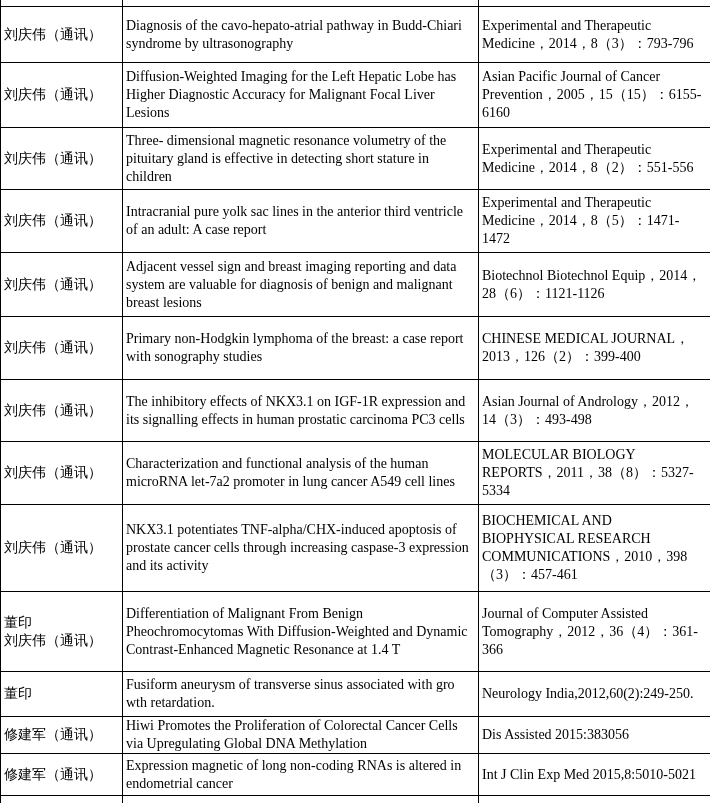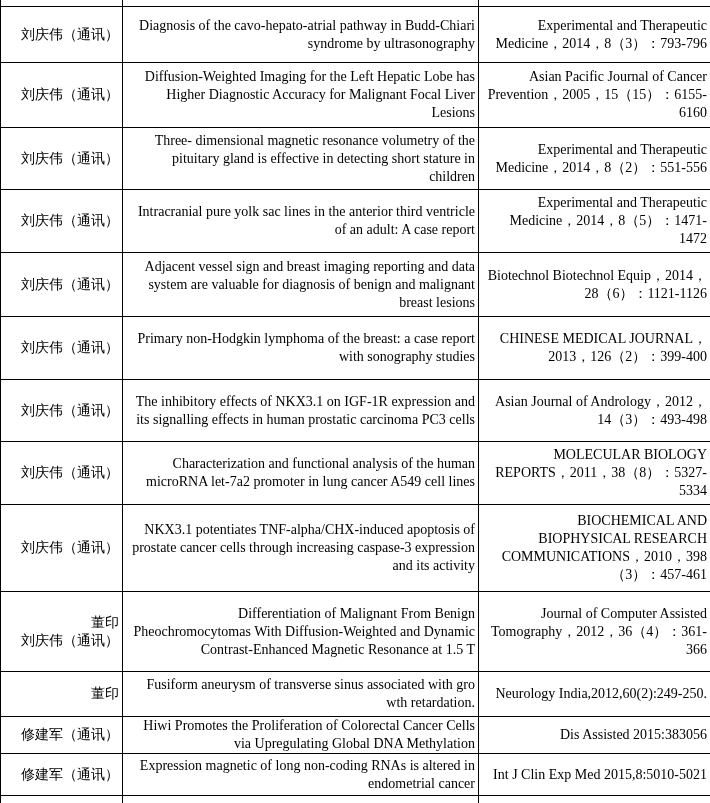--- a/index.html
+++ b/index.html
@@ -14,21 +14,20 @@
     background: #ffffff;
   }
   table.pubs {
     border-collapse: collapse;
     table-layout: fixed;
     width: 710px;
     font-family: "Liberation Serif", "DejaVu Serif", serif;
     font-size: 14px;
     line-height: 18px;
     color: #000000;
-    text-align: right;
   }
   table.pubs col.c-author  { width: 122px; }
   table.pubs col.c-title   { width: 356px; }
   table.pubs col.c-journal { width: 232px; }
   table.pubs td {
     border: 1px solid #000000;
     vertical-align: middle;
     padding: 0 3px;
     white-space: pre-wrap;
     word-wrap: break-word;
@@ -107,21 +106,21 @@
         <td>MOLECULAR BIOLOGY REPORTS，2011，38（8）：5327-5334</td>
       </tr>
       <tr class="r9">
         <td>刘庆伟（通讯）</td>
         <td>NKX3.1 potentiates TNF-alpha/CHX-induced apoptosis of prostate cancer cells through increasing caspase-3 expression and its activity</td>
         <td>BIOCHEMICAL AND BIOPHYSICAL RESEARCH COMMUNICATIONS，2010，398（3）：457-461</td>
       </tr>
       <tr class="r10">
         <td>董印
 刘庆伟（通讯）</td>
-        <td>Differentiation of Malignant From Benign Pheochromocytomas With Diffusion-Weighted and Dynamic Contrast-Enhanced Magnetic Resonance at 1.5 T</td>
+        <td>Differentiation of Malignant From Benign Pheochromocytomas With Diffusion-Weighted and Dynamic Contrast-Enhanced Magnetic Resonance at 1.4 T</td>
         <td>Journal of Computer Assisted Tomography，2012，36（4）：361-366</td>
       </tr>
       <tr class="r11">
         <td>董印</td>
         <td>Fusiform aneurysm of transverse sinus associated with gro wth retardation.</td>
         <td>Neurology India,2012,60(2):249-250.</td>
       </tr>
       <tr class="r12">
         <td>修建军（通讯）</td>
         <td>Hiwi Promotes the Proliferation of Colorectal Cancer Cells via Upregulating Global DNA Methylation</td>

